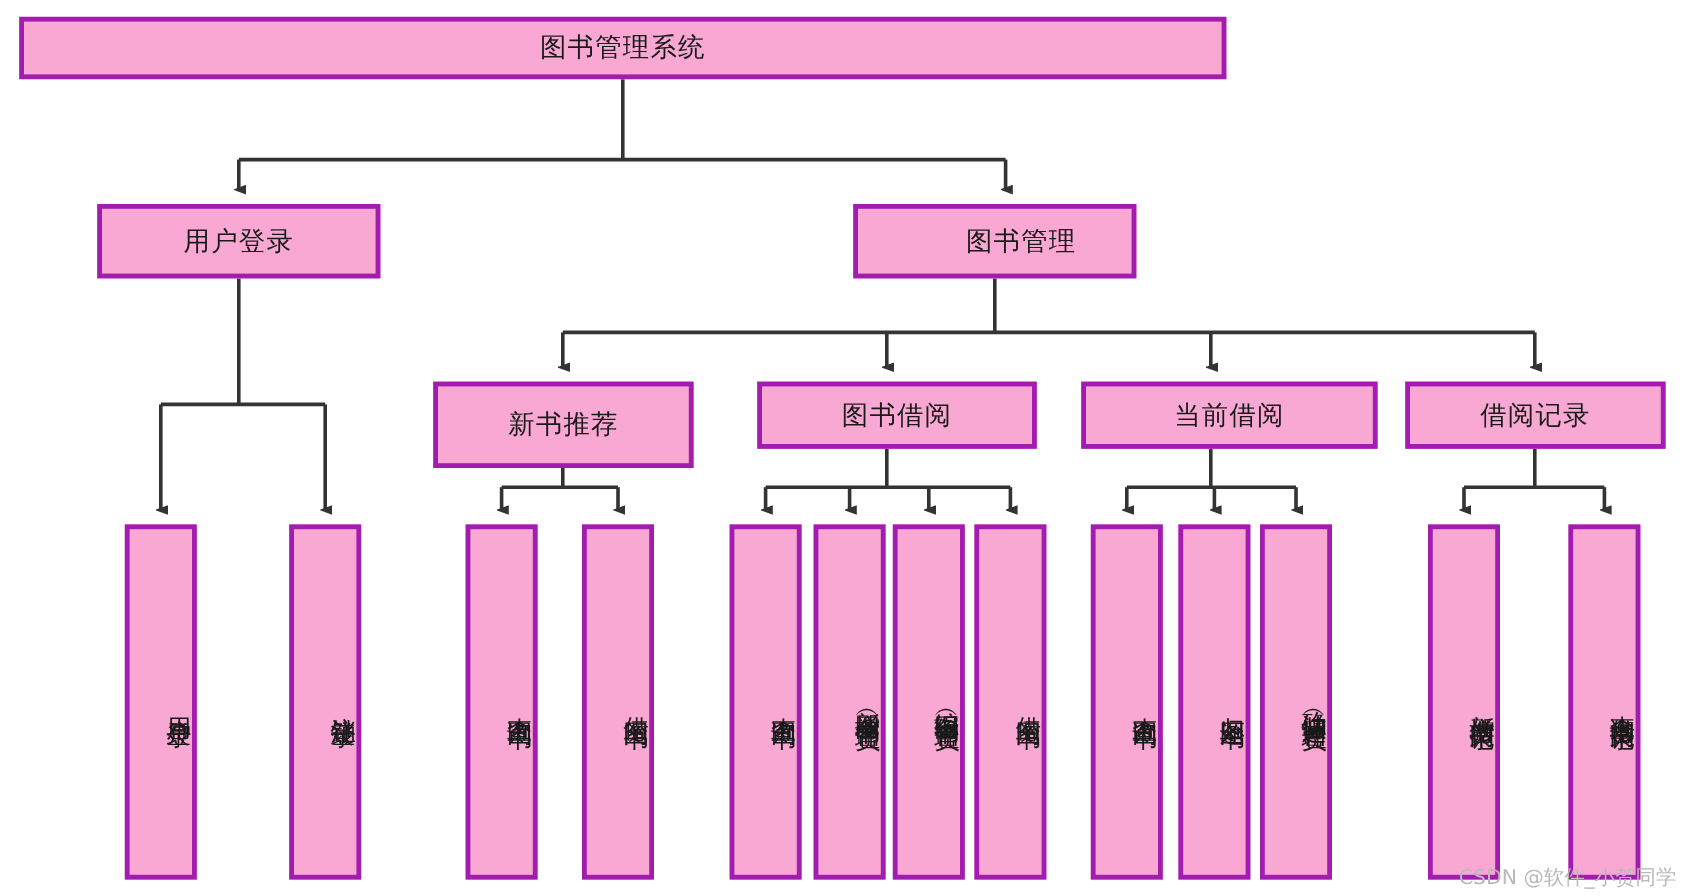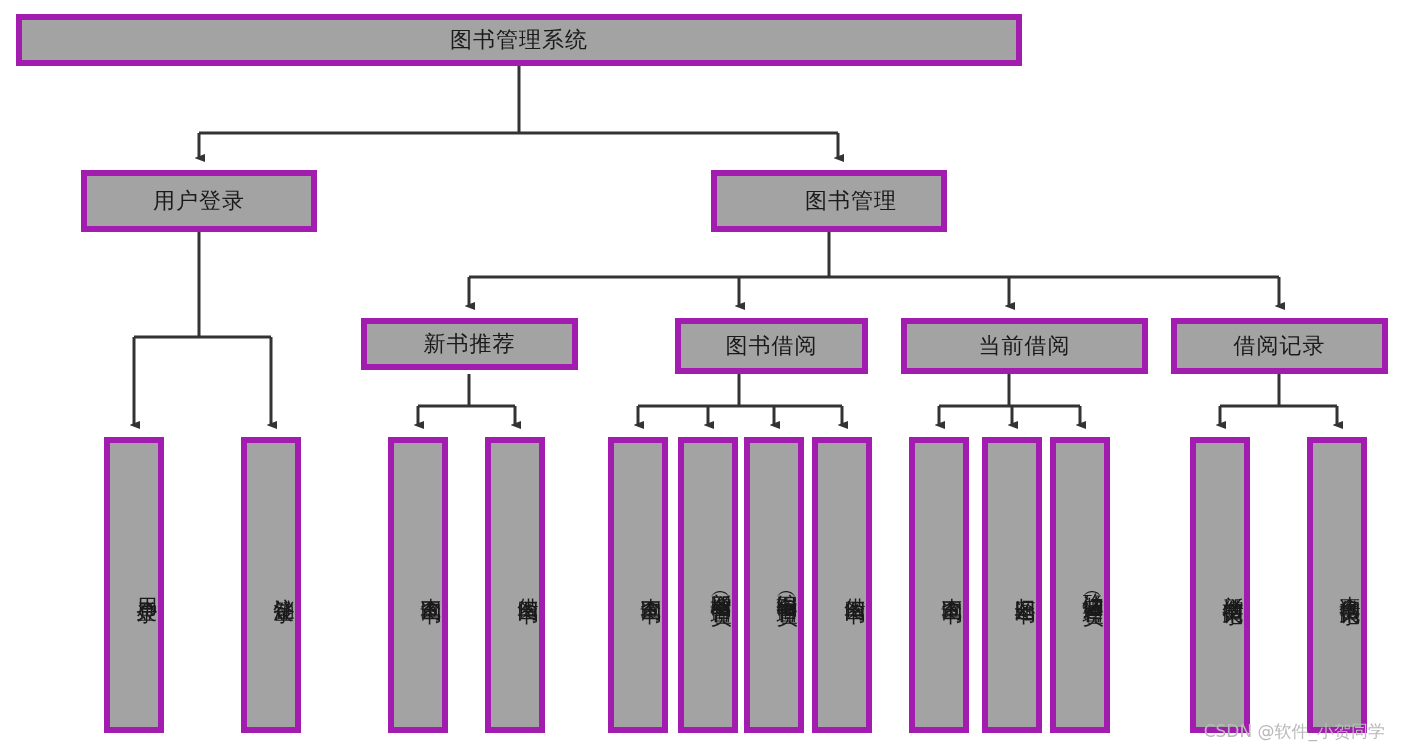--- a/index.html
+++ b/index.html
@@ -21,22 +21,22 @@
   #diagram-svg {
     position: absolute;
     left: 0;
     top: 0;
     width: 1405px;
     height: 747px;
   }
   .node-box {
     position: absolute;
     box-sizing: border-box;
-    border: 6px solid #a21caf;
-    background: #a3a3a3;
+    border: 4px solid #a21caf;
+    background: #f9a8d4;
     display: flex;
     align-items: center;
     justify-content: center;
     color: #1a1a1a;
   }
   .node-box.horizontal {
     font-size: 22px;
     letter-spacing: 1px;
   }
   .node-box.vertical {
@@ -50,21 +50,21 @@
     align-items: flex-start;
     justify-content: center;
   }
   .node-box.vertical > span {
     writing-mode: vertical-rl;
     text-orientation: upright;
     white-space: nowrap;
   }
   #watermark {
     position: absolute;
-    right: 20px;
+    right: 8px;
     bottom: 4px;
     font-size: 17px;
     color: #b9b9b9;
     white-space: nowrap;
     font-family: "DejaVu Sans", "Liberation Sans", sans-serif;
   }
 </style>
 </head>
 <body>
 
@@ -127,24 +127,24 @@
   <div id="level2-layer">
       <div class="node-box horizontal" style="left: 81px; top: 170px; width: 236px; height: 62px;">
         <span>用户登录</span>
       </div>
       <div class="node-box horizontal" style="left: 711px; top: 170px; width: 236px; height: 62px; padding-left: 44px;">
         <span>图书管理</span>
       </div>
     </div>
 
   <div id="level3-layer">
-      <div class="node-box horizontal" style="left: 361px; top: 318px; width: 217px; height: 52px;">
+      <div class="node-box horizontal" style="left: 361px; top: 318px; width: 217px; height: 72px;">
         <span>新书推荐</span>
       </div>
-      <div class="node-box horizontal" style="left: 631px; top: 318px; width: 193px; height: 56px; margin-left: 44px;">
+      <div class="node-box horizontal" style="left: 631px; top: 318px; width: 233px; height: 56px;">
         <span>图书借阅</span>
       </div>
       <div class="node-box horizontal" style="left: 901px; top: 318px; width: 247px; height: 56px;">
         <span>当前借阅</span>
       </div>
       <div class="node-box horizontal" style="left: 1171px; top: 318px; width: 217px; height: 56px; text-align: center;">
         <span>借阅记录</span>
       </div>
     </div>
 

